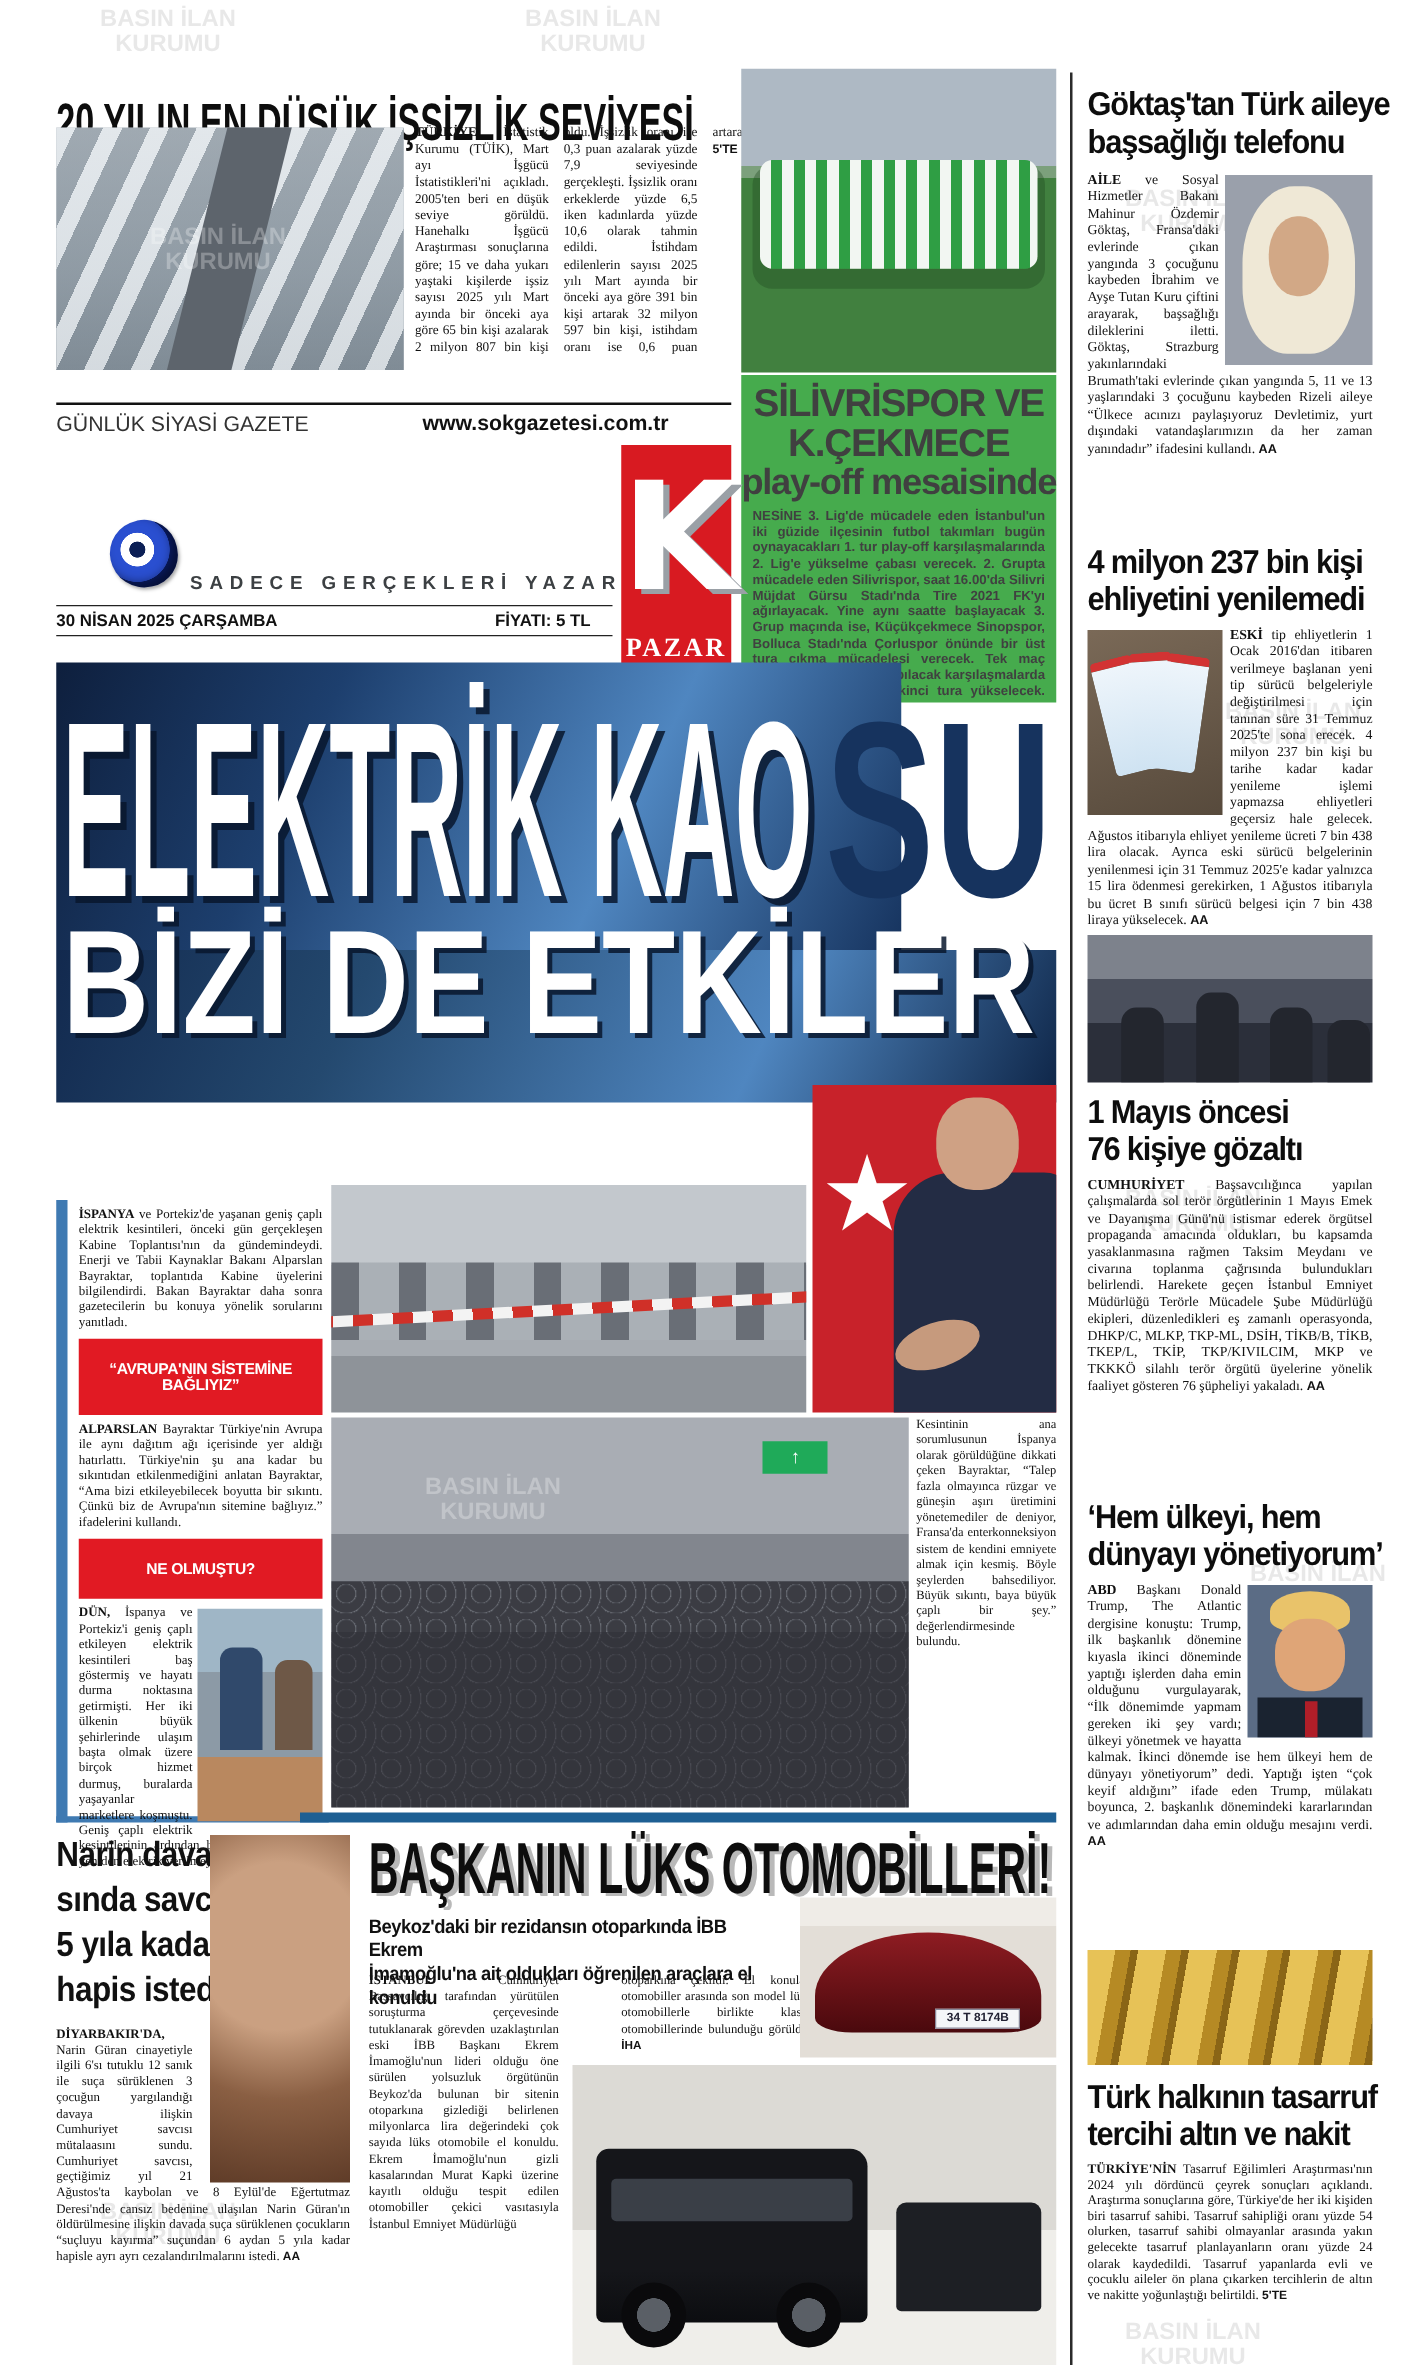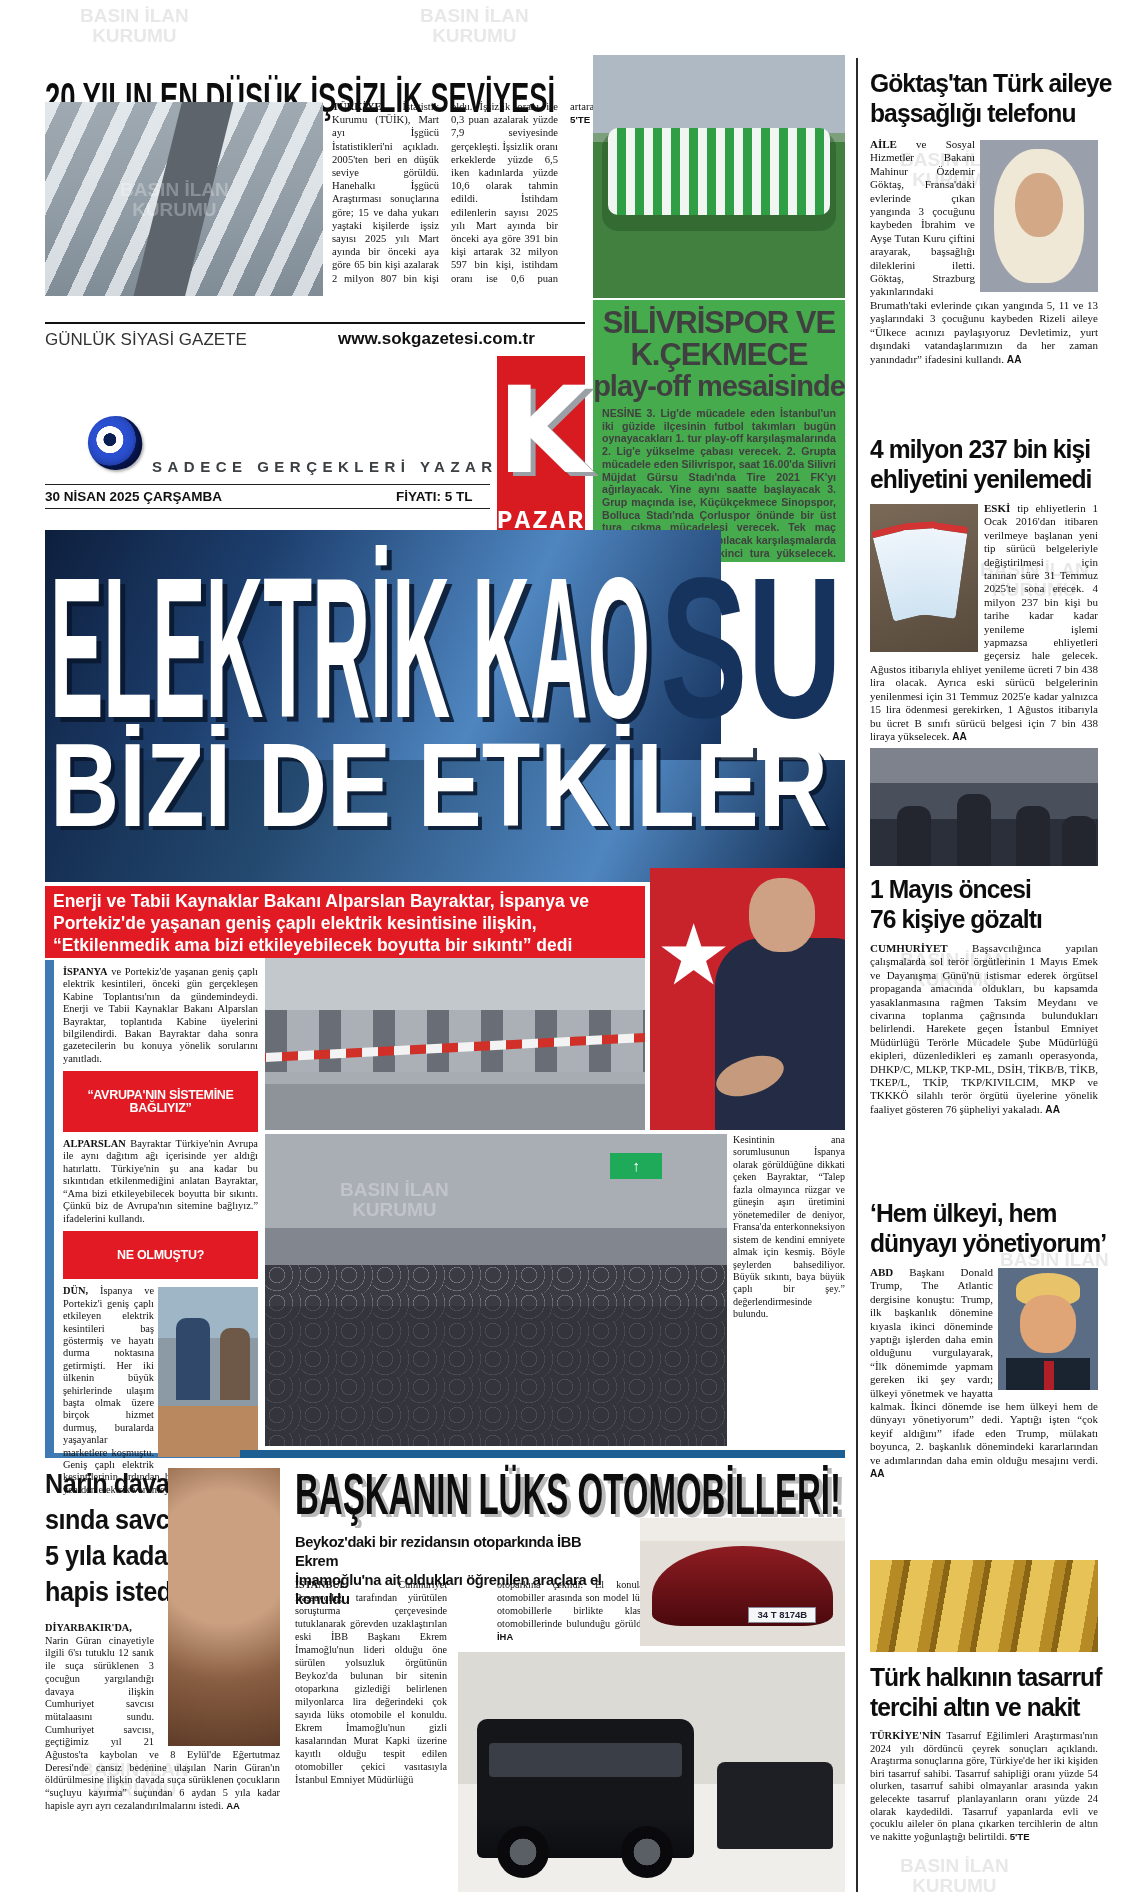--- a/index.html
+++ b/index.html
@@ -45,21 +45,21 @@
          background:radial-gradient(circle at 42% 42%, #0c1f55 0 14%, #ffffff 15% 30%, #2a4fd0 31% 58%, #0a1c66 59% 100%);
          box-shadow:inset -4px -5px 8px rgba(0,0,0,.45), 1px 2px 3px rgba(0,0,0,.35);transform:rotate(-12deg);}
   #tagline{left:152px;top:458px;font-size:15px;font-weight:700;letter-spacing:5.5px;color:#3c4043;}
   #rule-d1{left:45px;top:484px;width:445px;height:1px;background:#222;}
   #date{left:45px;top:489px;font-size:13.5px;font-weight:700;color:#111;}
   #price{left:396px;top:489px;font-size:13.5px;font-weight:700;color:#111;}
   #rule-d2{left:45px;top:508px;width:445px;height:1px;background:#222;}
   #promoK{left:497px;top:356px;width:88px;height:214px;background:#d81a21;color:#fff;text-align:center;}
   #promoK .bigK{font-family:"DejaVu Sans",sans-serif;font-weight:900;font-size:120px;line-height:150px;
                 text-shadow:5px 4px 0 #9aa0a6;}
-  #promoK .plabel{font-family:Liberation Mono, monospace;font-weight:700;font-size:26px;letter-spacing:2px;}
+  #promoK .plabel{font-family:Liberation Serif, serif;font-weight:700;font-size:21px;letter-spacing:2px;}
   
   #bluebox1{left:45px;top:530px;width:676px;height:230px;background:linear-gradient(115deg,#0e1f3d 0%,#1d3f6e 30%,#4f86c0 66%,#16335e 100%);}
   #bluebox2{left:45px;top:760px;width:800px;height:122px;background:linear-gradient(115deg,#12294e 0%,#24496f 30%,#4f86c0 70%,#0e2547 100%);}
   #hl-svg1{left:50px;top:534px;}
   #hl-svg2{left:50px;top:722px;}
   #redbar{left:45px;top:886px;width:600px;height:72px;background:#e11a23;color:#fff;z-index:2;
           font-family:"Liberation Sans",sans-serif;font-weight:700;font-size:17.5px;line-height:22px;padding:4px 8px;box-sizing:border-box;}
   #minister{left:650px;top:868px;width:195px;height:262px;z-index:3;background:#c8222a;}
   #minister .star{position:absolute;left:6px;top:38px;font-size:84px;color:#fff;}
   #minister .suit{position:absolute;right:-20px;top:70px;width:150px;height:200px;background:#232c44;border-radius:48px 30px 0 0;}
@@ -212,21 +212,20 @@
       <text x="0" y="183" font-size="200" fill="#ffffff" textLength="600" lengthAdjust="spacingAndGlyphs">ELEKTRİK KAO</text>
       <text x="610" y="183" font-size="200" fill="#16335e" textLength="182" lengthAdjust="spacingAndGlyphs">SU</text>
     </svg>
   </div>
   <div class="abs" id="hl-svg2">
     <svg width="795" height="126">
       <text x="4" y="108" font-size="118" fill="rgba(8,22,45,.85)" textLength="778" lengthAdjust="spacingAndGlyphs">BİZİ DE ETKİLER</text>
       <text x="0" y="104" font-size="118" fill="#ffffff" textLength="778" lengthAdjust="spacingAndGlyphs">BİZİ DE ETKİLER</text>
     </svg>
   </div>
-  <div class="abs" id="redbar">Enerji ve Tabii Kaynaklar Bakanı Alparslan Bayraktar, İspanya ve Portekiz'de yaşanan geniş çaplı elektrik kesintisine ilişkin, “Etkilenmedik ama bizi etkileyebilecek boyutta bir sıkıntı” dedi</div>
   <div class="ph" id="minister">
     <div class="star">★</div>
     <div class="suit"></div>
     <div class="head"></div>
     <div class="hand"></div>
   </div>
 
   <div class="abs jtext" id="leftcol">
     <p>
       <b class="lead">İSPANYA</b>

